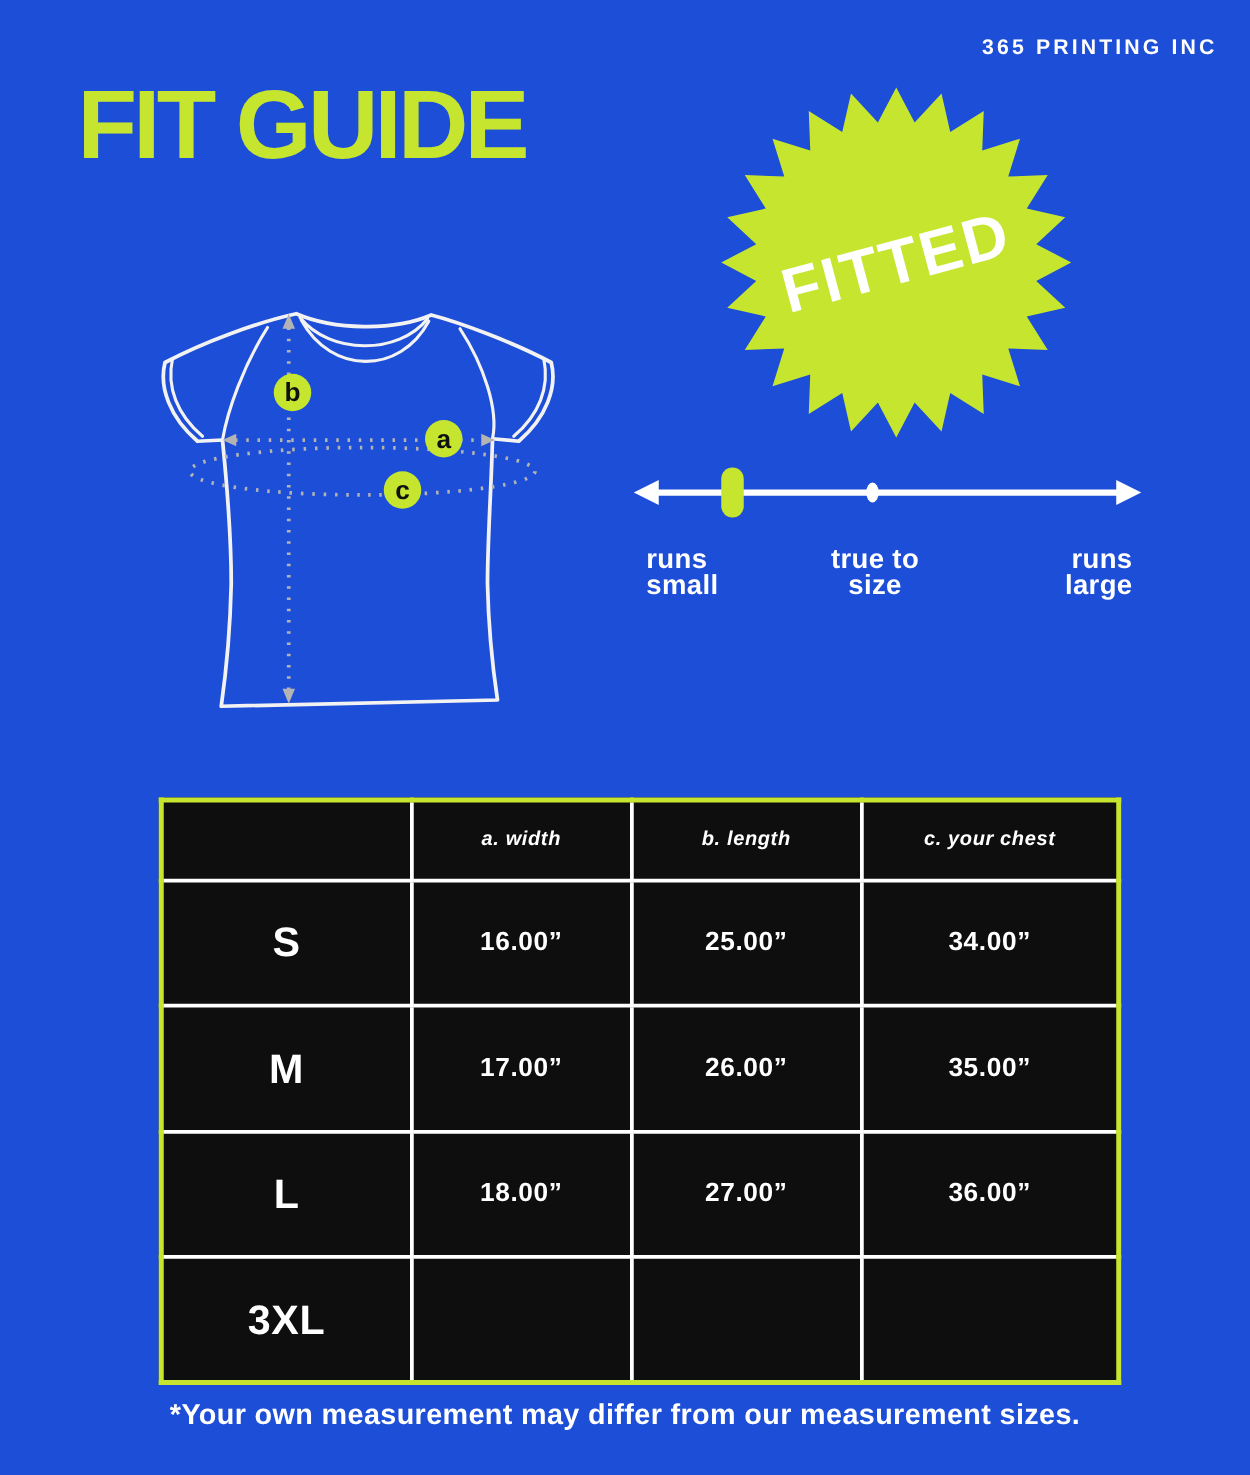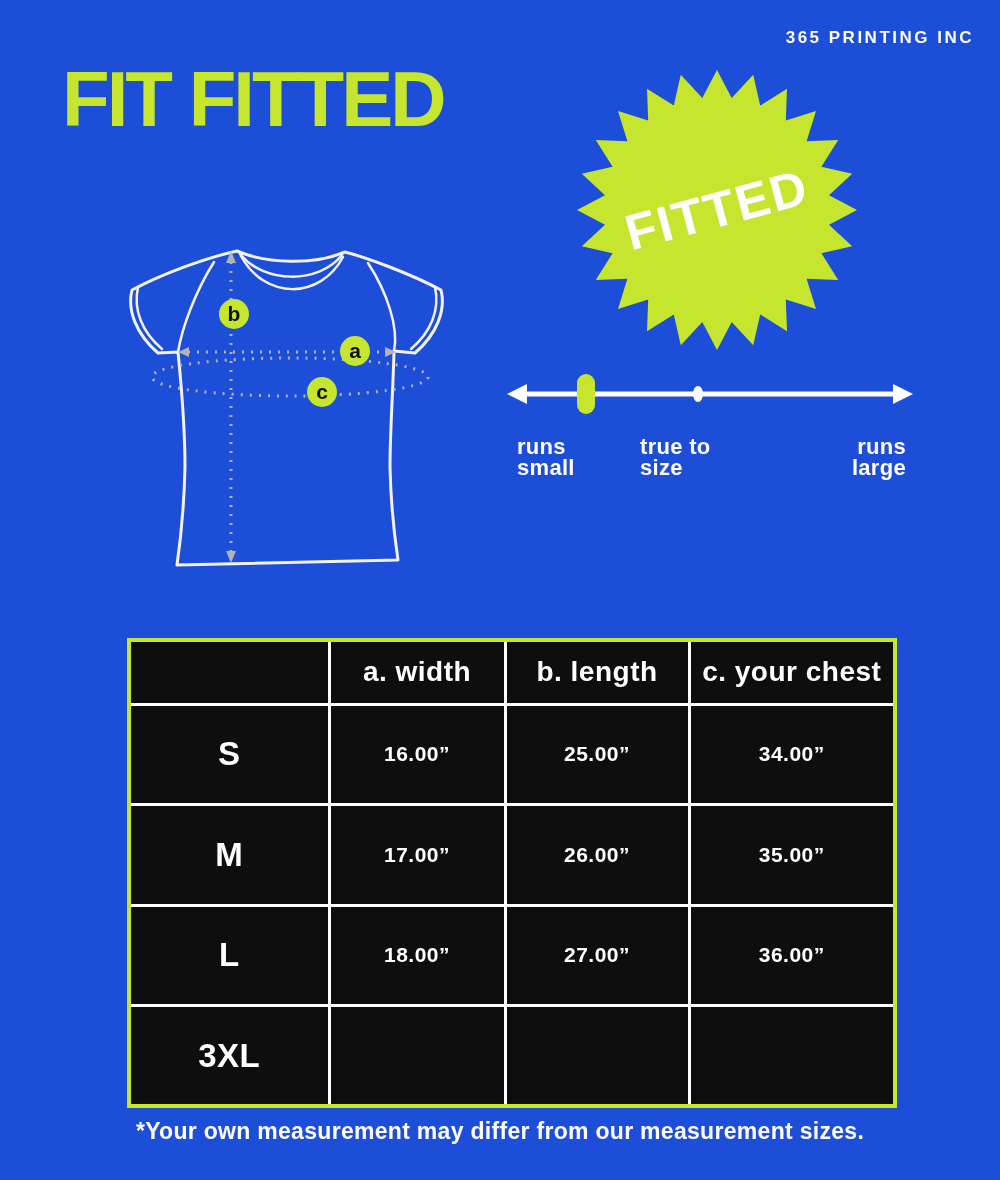--- a/index.html
+++ b/index.html
@@ -41,49 +41,49 @@
   .scale-svg{position:absolute;left:505px;top:371px;width:410px;height:48px;}
   .scale-line{stroke:#fff;stroke-width:5;}
   .scale-head{fill:#fff;}
   .scale-pill{fill:#c6e52f;}
   .scale-dot{fill:#fff;}
   .scale-label{
     position:absolute;font-size:22px;line-height:21px;font-weight:bold;
     letter-spacing:0.3px;color:#fff;top:436px;
   }
   .scale-label.left{left:517px;text-align:left;}
-  .scale-label.center{left:640px;width:120px;text-align:left;}
+  .scale-label.center{left:640px;width:120px;text-align:center;}
   .scale-label.right{left:828px;width:78px;text-align:right;}
   table.size-table{
     position:absolute;left:127px;top:638px;width:766px;height:470px;
     border-collapse:collapse;table-layout:fixed;
     border:4px solid #c6e52f;background:#0e0e0f;
   }
   .size-table th,.size-table td{
     border:3px solid #fff;text-align:center;vertical-align:middle;
     font-weight:bold;color:#fff;padding:0;
   }
   .size-table thead tr{height:64px;}
   .size-table tbody tr{height:67px;}
-  .size-table th{font-size:28px;letter-spacing:0.5px;}
+  .size-table th{font-size:16px;letter-spacing:0.5px;font-style:italic;}
   .size-table td.size-cell{font-size:33px;letter-spacing:0.5px;}
   .size-table td.value-cell{font-size:21px;letter-spacing:0.5px;}
   .footnote{
     position:absolute;top:1118px;left:0;width:1000px;text-align:center;
     font-size:23px;font-weight:bold;letter-spacing:0.3px;color:#fff;
   }
 </style>
 </head>
 <body>
 
 <div class="canvas">
 
   <div class="brand">365 PRINTING INC</div>
 
-  <div class="title">FIT FITTED</div>
+  <div class="title">FIT GUIDE</div>
 
   <svg class="badge-svg" viewBox="0 0 300 300">
     <polygon class="star" points="150.0,10.0 164.7,38.0 186.2,14.8 193.2,45.6 220.0,28.8 218.8,60.4 249.0,51.0 239.6,81.2 271.2,80.0 254.4,106.8 285.2,113.8 262.0,135.3 290.0,150.0 262.0,164.7 285.2,186.2 254.4,193.2 271.2,220.0 239.6,218.8 249.0,249.0 218.8,239.6 220.0,271.2 193.2,254.4 186.2,285.2 164.7,262.0 150.0,290.0 135.3,262.0 113.8,285.2 106.8,254.4 80.0,271.2 81.2,239.6 51.0,249.0 60.4,218.8 28.8,220.0 45.6,193.2 14.8,186.2 38.0,164.7 10.0,150.0 38.0,135.3 14.8,113.8 45.6,106.8 28.8,80.0 60.4,81.2 51.0,51.0 81.2,60.4 80.0,28.8 106.8,45.6 113.8,14.8 135.3,38.0" fill="#c6e52f"></polygon>
     <text class="badge-text" x="150" y="150" text-anchor="middle" dominant-baseline="central" transform="rotate(-15 150 150)">FITTED</text>
   </svg>
 
   <svg class="shirt-svg" viewBox="0 0 380 350">
 
     <path class="outline" d="
       M 137 19

